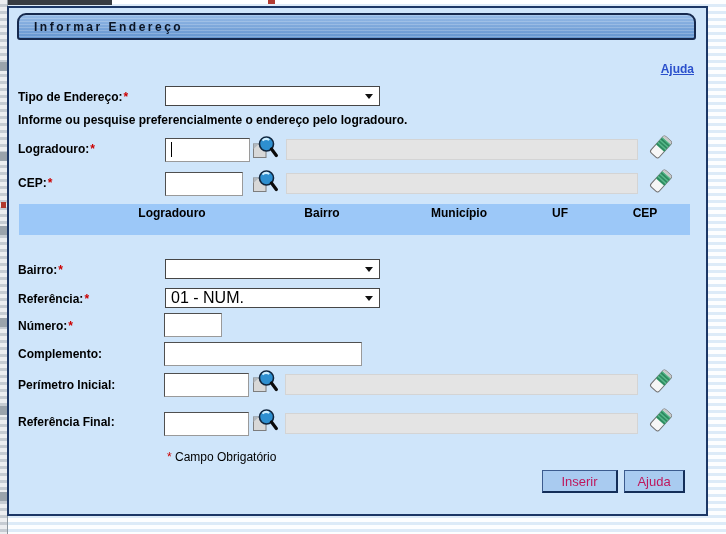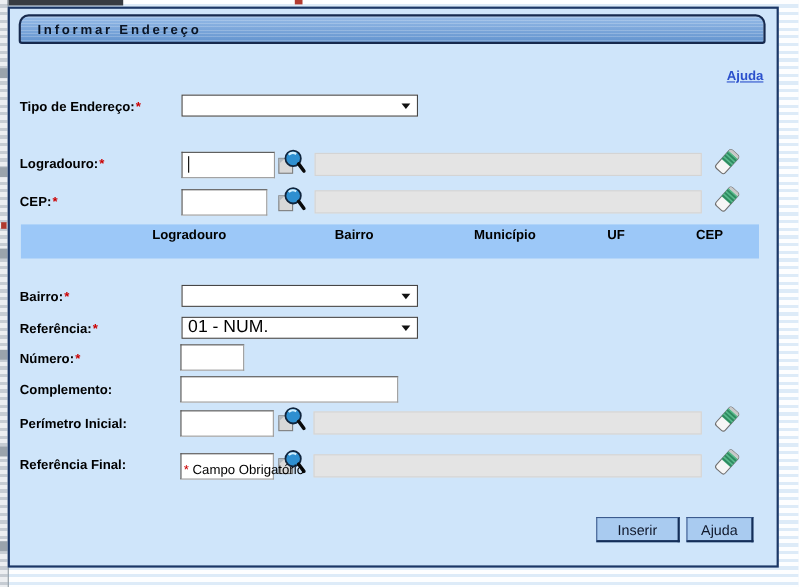--- a/index.html
+++ b/index.html
@@ -55,21 +55,21 @@
     border-left:4px solid transparent; border-right:4px solid transparent;
     border-top:5px solid #111;
   }
   .gray{ position:absolute; background:#e4e4e4; border:1px solid #d4d4d4; height:21px; }
 
   .band{ position:absolute; left:10px; top:196px; width:671px; height:31px; background:#9cc8f8; }
   .band span{ position:absolute; top:2px; transform:translateX(-50%); font-size:12px; font-weight:bold; color:#000; white-space:nowrap; }
 
   .icon-btn{ position:absolute; cursor:pointer; }
   .btn{
-    position:absolute; height:23px; background:#a9cbf0; color:#0f172a;
+    position:absolute; height:23px; background:#a9cbf0; color:#be185d;
     border:1px solid #3c5b8e; border-right:2px solid #142e58; border-bottom:2px solid #142e58;
     font-size:13px; text-align:center; line-height:19px; cursor:pointer;
     font-family:"Liberation Sans", sans-serif;
   }
 </style>
 </head>
 <body>
 
 <div class="screen">
 
@@ -94,20 +94,21 @@
     <a class="link" style="right:12px;top:54px">Ajuda</a>
 
     <div class="lbl" style="left:9px;top:82px">
       <span>Tipo de Endereço:</span><span class="req">*</span>
     </div>
     <div class="combo" style="left:156px;top:78px">
       <span></span>
       <span class="arrow"></span>
     </div>
 
+    <div class="lbl" style="left:9px;top:105px">Informe ou pesquise preferencialmente o endereço pelo logradouro.</div>
 
     <div class="lbl" style="left:9px;top:134px">
       <span>Logradouro:</span><span class="req">*</span>
     </div>
     <input class="input" style="left: 156px; top: 130px; width: 85px; height: 24px;" value="">
     <div class="caret" style="left:162px;top:134px"></div>
     <div class="icon-btn" style="left:243px;top:127px;width:26px;height:27px">
       <svg width="26" height="27" viewBox="0 0 26 27">
         <rect x="1.5" y="9" width="12.5" height="13.5" fill="#d8d8d8" stroke="#7d7d7d"></rect>
         <polygon points="1.5,9 7,9 1.5,14" fill="#b2b8be"></polygon>
@@ -238,21 +239,21 @@
           <rect x="7.5" y="3" width="11" height="22" rx="2.5" fill="#f6f6f6" stroke="#6f6f6f"></rect>
           <path d="M7.5 5.5 h11 v10 h-11 z" fill="#58b98b"></path>
           <rect x="7.5" y="7" width="11" height="1.7" fill="#2e8a60"></rect>
           <rect x="7.5" y="10.2" width="11" height="1.7" fill="#2e8a60"></rect>
           <rect x="7.5" y="13.4" width="11" height="1.7" fill="#2e8a60"></rect>
           <path d="M7.5 5.5 v-0.2 a2.3 2.3 0 0 1 2.3 -2.3 h6.4 a2.3 2.3 0 0 1 2.3 2.3 v0.2 z" fill="#c9c9c9"></path>
         </g>
       </svg>
     </div>
 
-    <div class="txt" style="left:157px;top:412px">
+    <div class="txt" style="left:157px;top:442px">
       <span class="req">*</span>
       <span>Campo Obrigatório</span>
     </div>
 
     <button class="btn" style="left:533px;top:462px;width:76px">Inserir</button>
     <button class="btn" style="left:615px;top:462px;width:61px">Ajuda</button>
 
   </div>
 </div>
 

